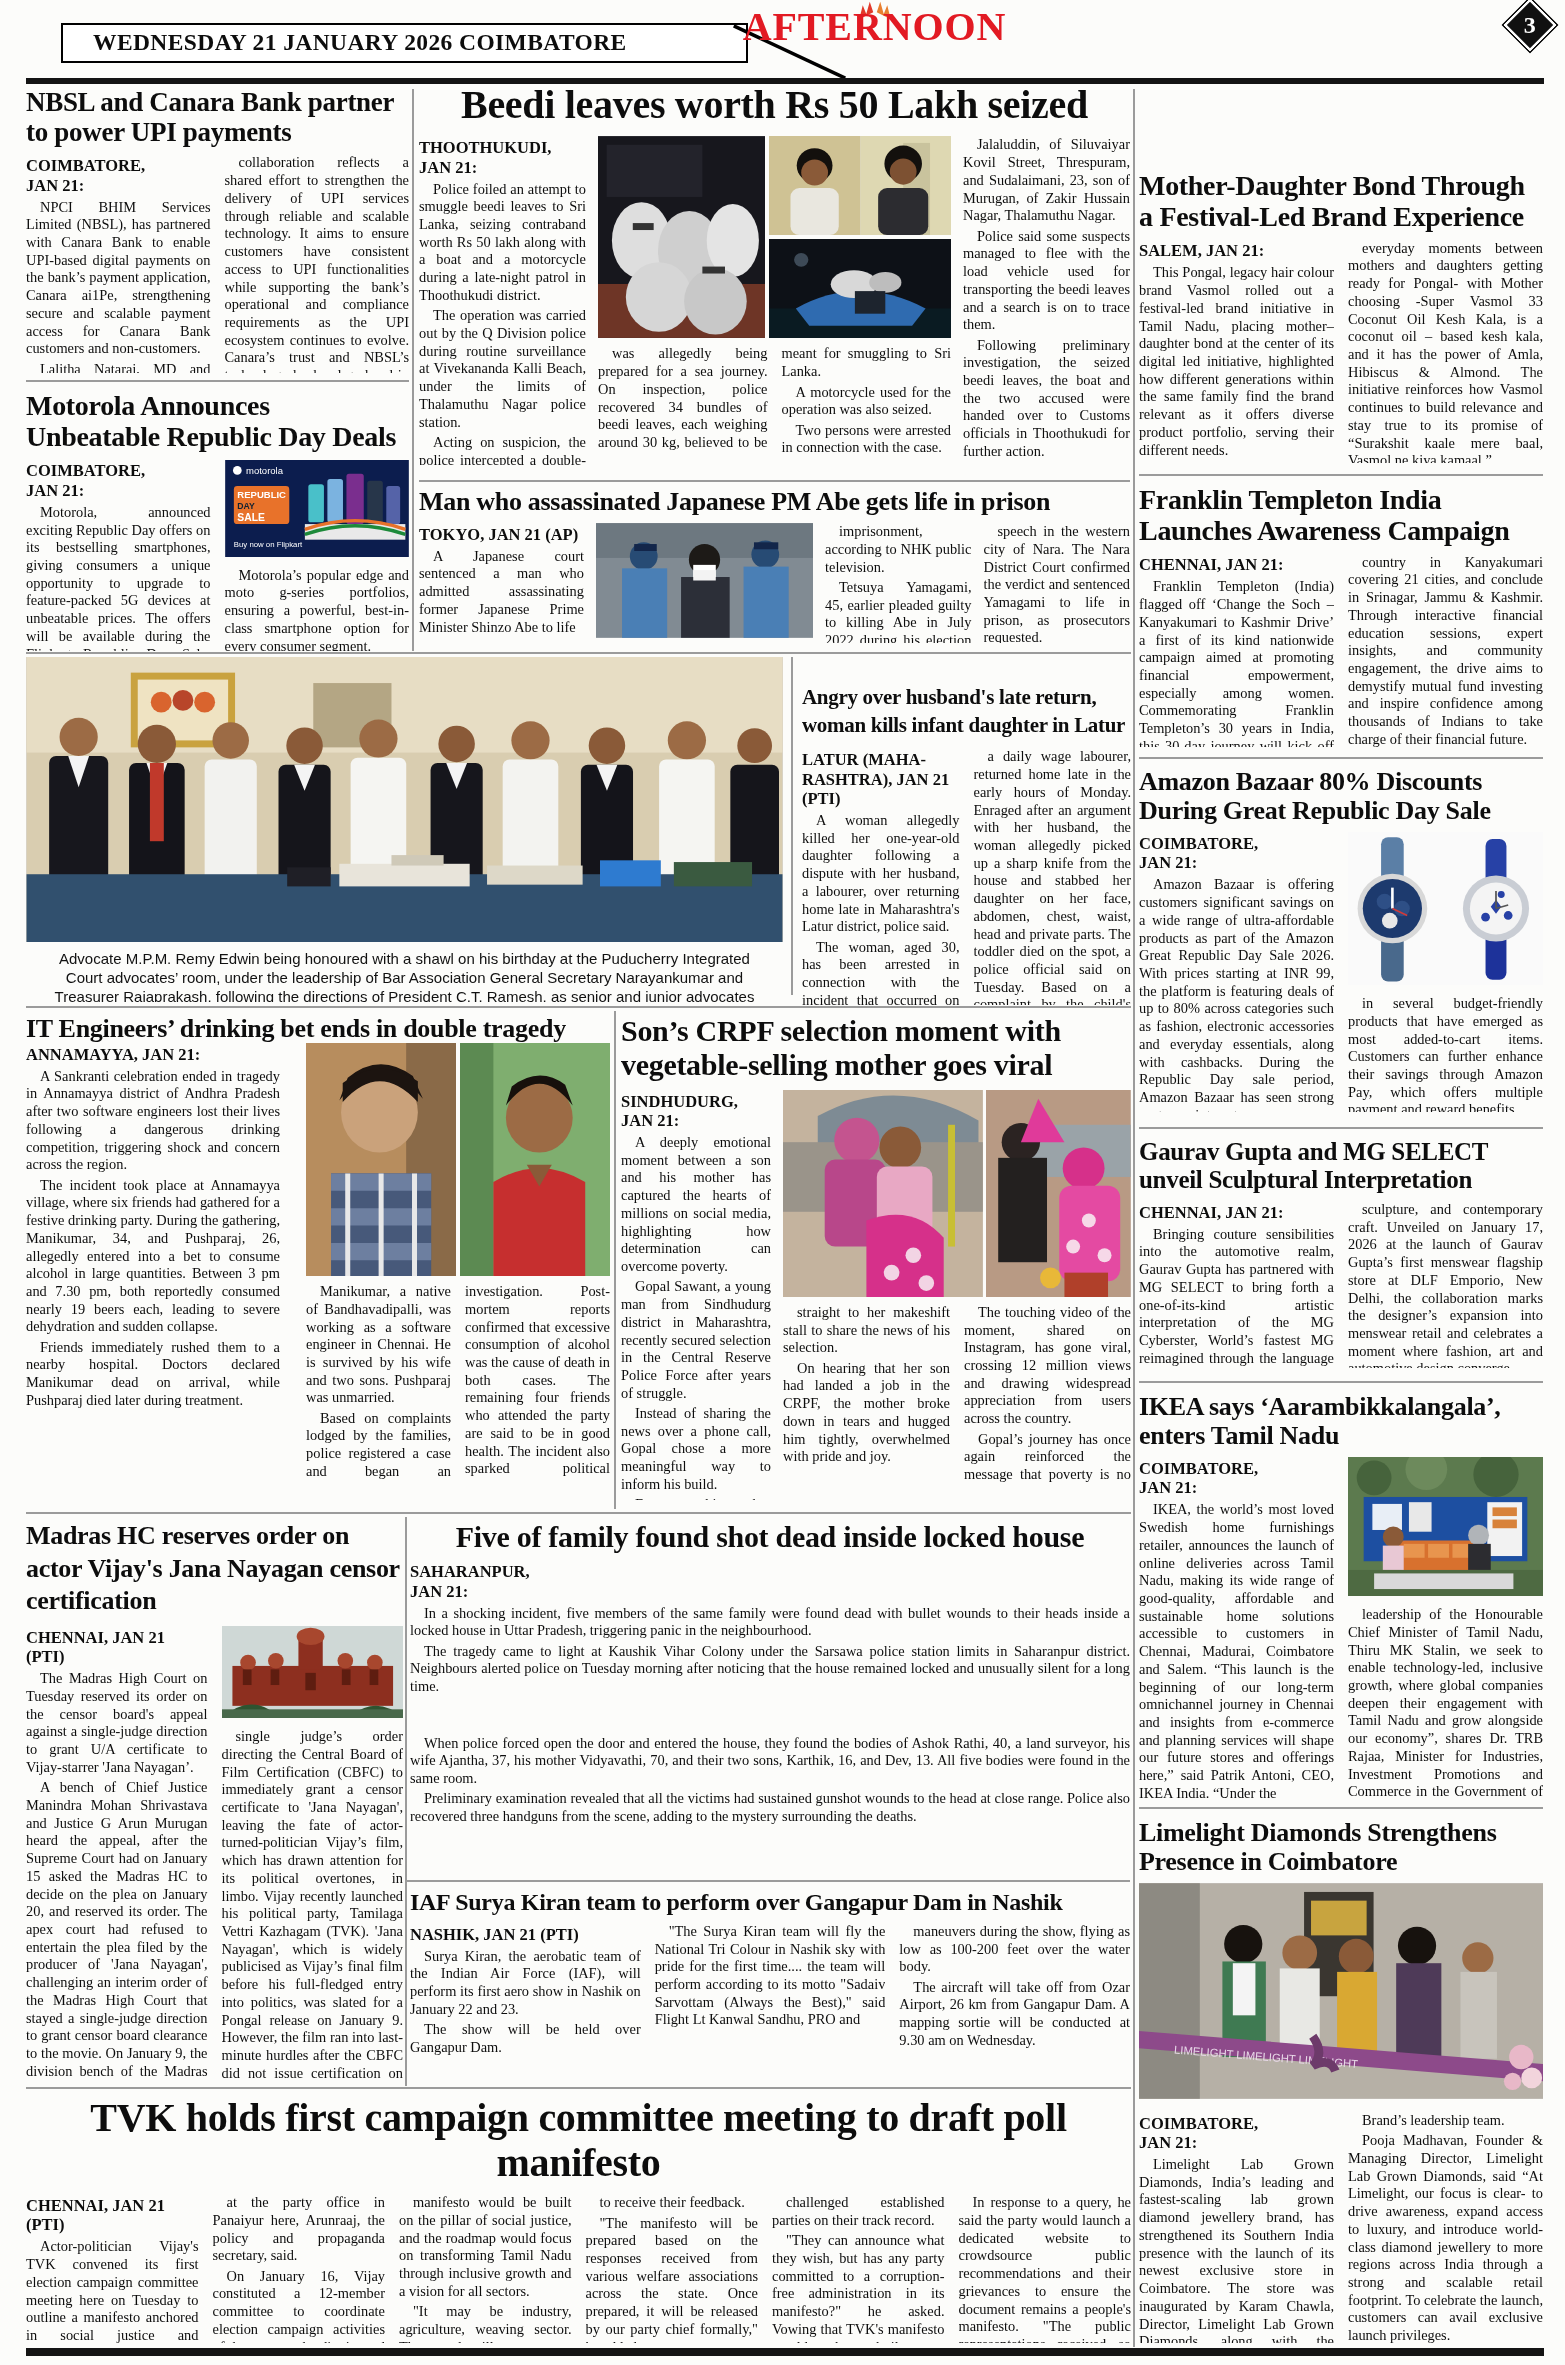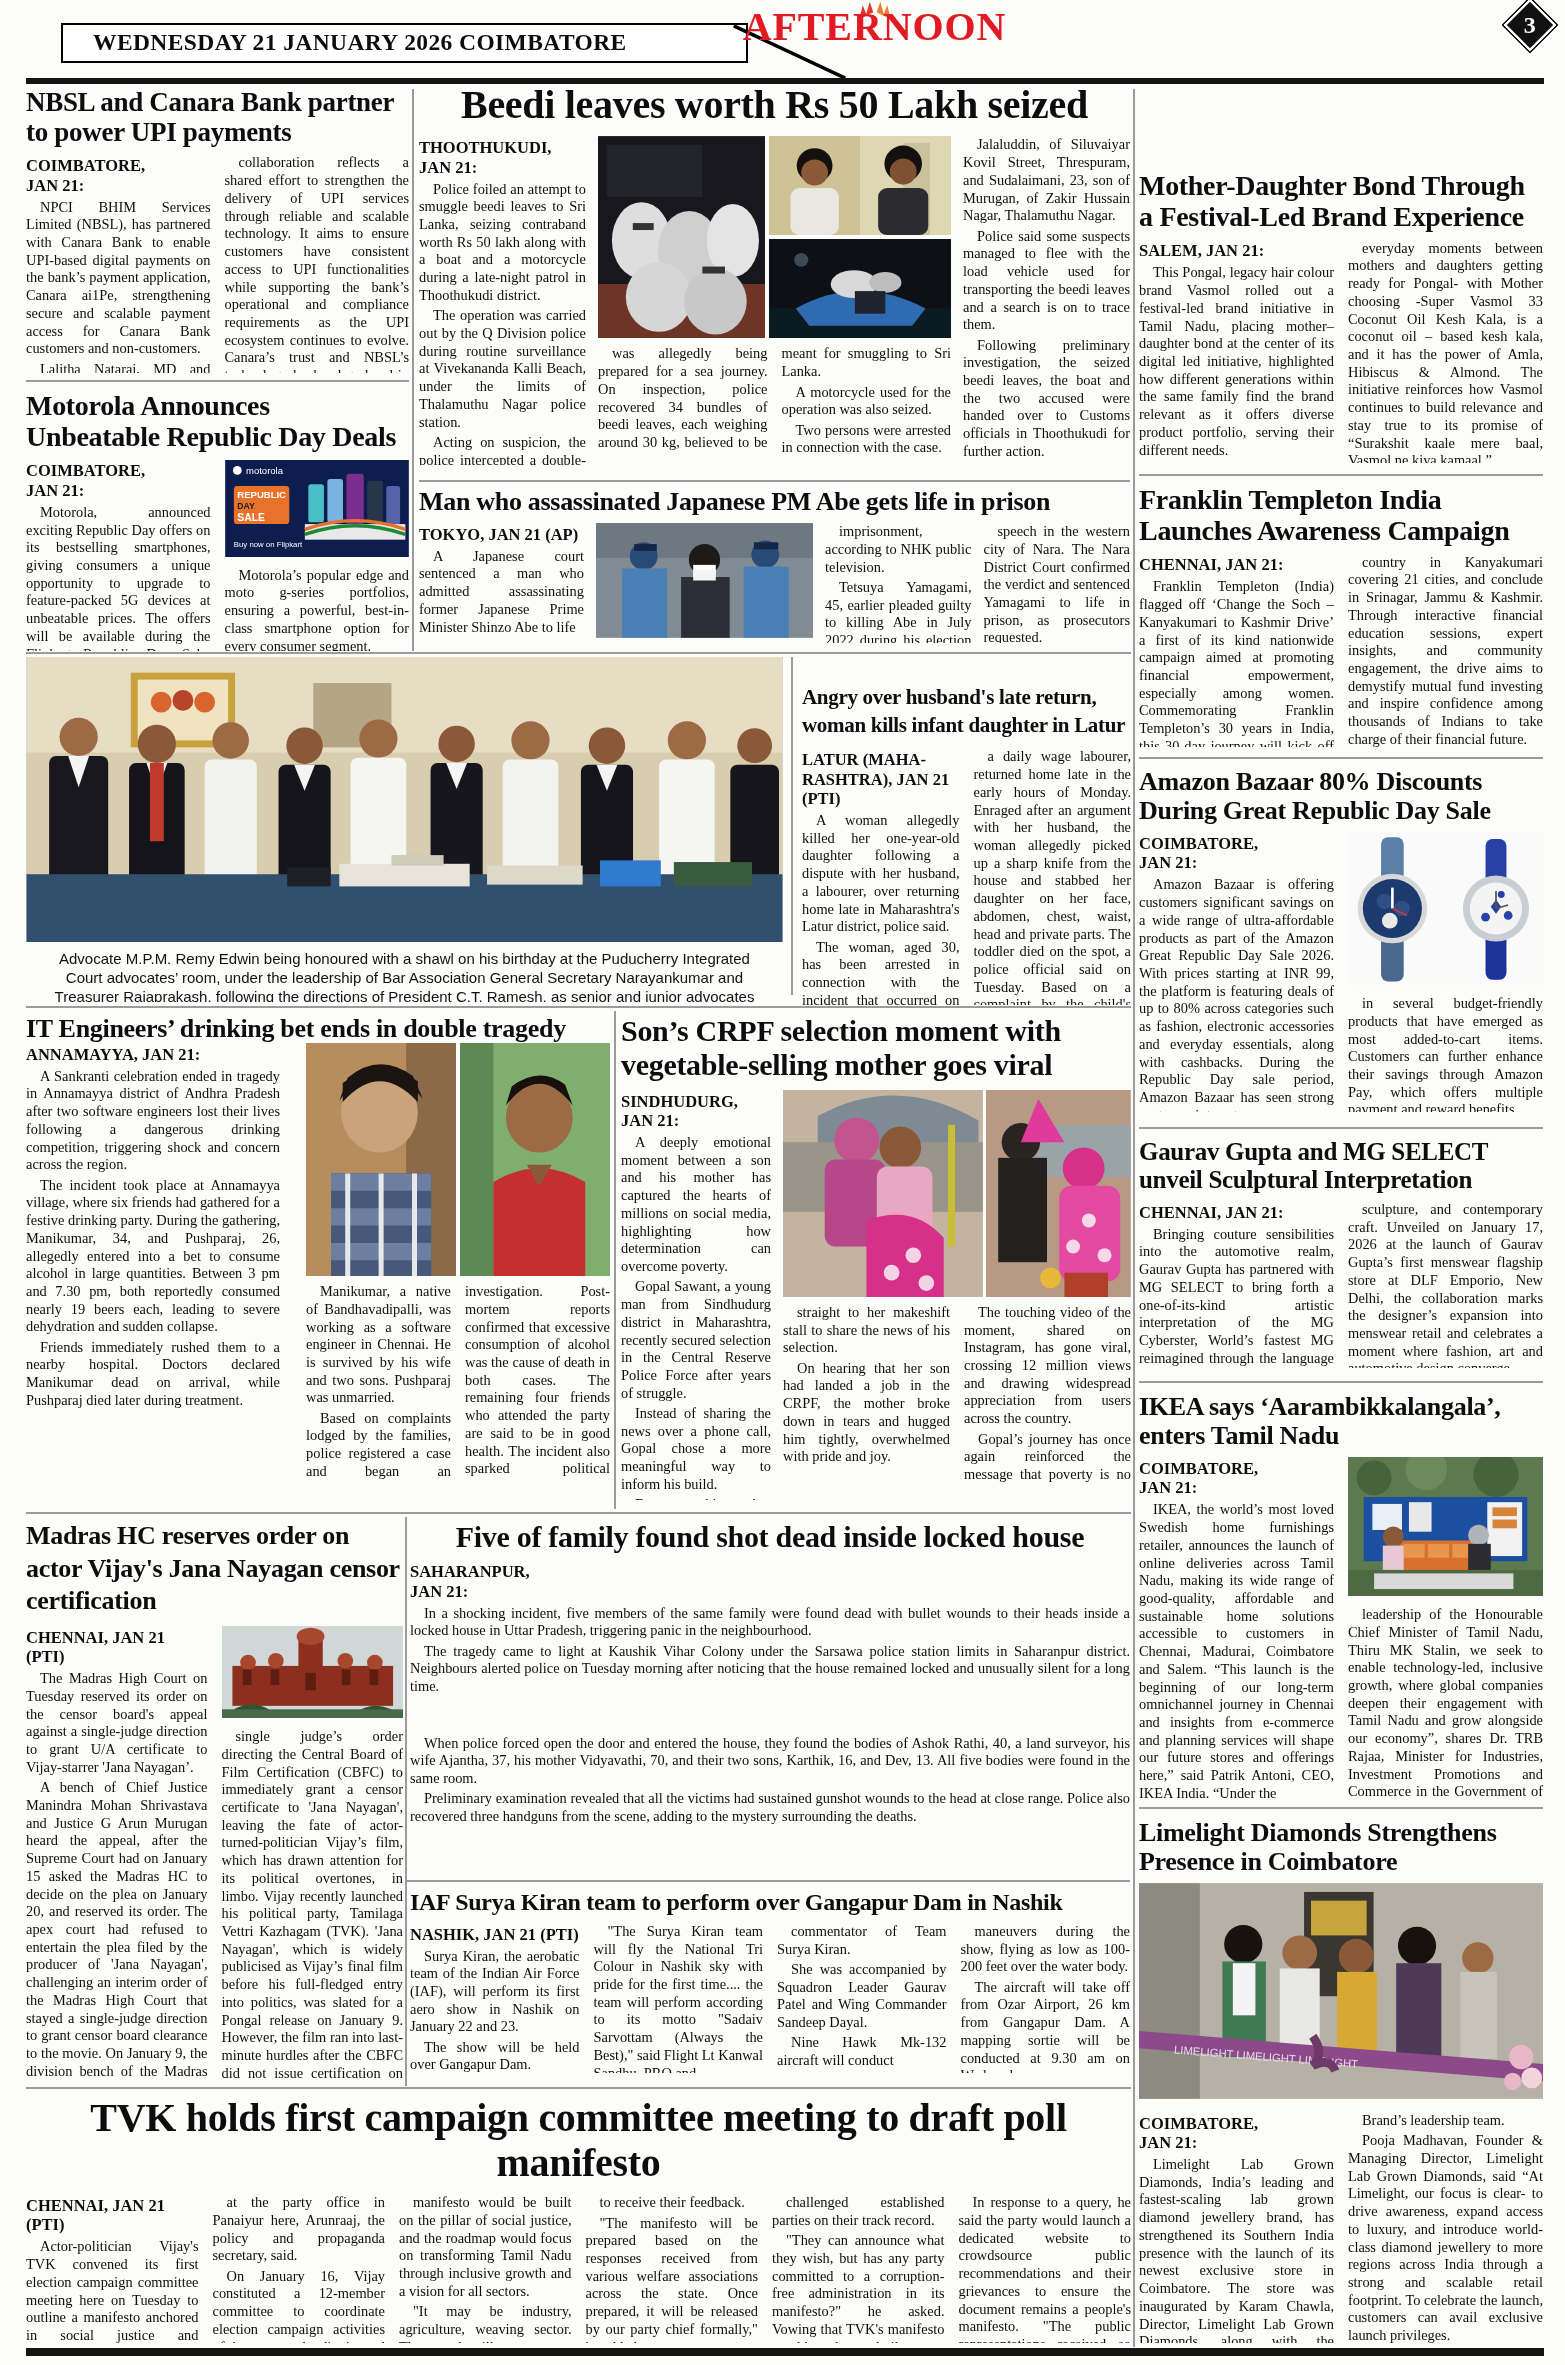--- a/index.html
+++ b/index.html
@@ -466,25 +466,20 @@
       <div class="dateline">NASHIK, JAN 21 (PTI)</div>
       <div>
           <p>Surya Kiran, the aerobatic team of the Indian Air Force (IAF), will perform its first aero show in Nashik on January 22 and 23.</p>
           <p>The show will be held over Gangapur Dam.</p>
         </div>
     </div>
     <div class="col">
         <p>"The Surya Kiran team will fly the National Tri Colour in Nashik sky with pride for the first time.... the team will perform according to its motto "Sadaiv Sarvottam (Always the Best)," said Flight Lt Kanwal Sandhu, PRO and</p>
       </div>
     <div class="col">
-        <p>commentator of Team Surya Kiran.</p>
-        <p>She was accompanied by Squadron Leader Gaurav Patel and Wing Commander Sandeep Dayal.</p>
-        <p>Nine Hawk Mk-132 aircraft will conduct</p>
-      </div>
-    <div class="col">
         <p>maneuvers during the show, flying as low as 100-200 feet over the water body.</p>
         <p>The aircraft will take off from Ozar Airport, 26 km from Gangapur Dam. A mapping sortie will be conducted at 9.30 am on Wednesday.</p>
       </div>
   </div>
 </section>
 
 
 <section class="abs" style="left:26px;top:2096px;width:1105px;height:247px;overflow:hidden;">
   <h1 class="hl" style="font-size:40px;text-align:center;">TVK holds first campaign committee meeting to draft poll manifesto</h1>
   <div class="cols" style="height:193px;margin-top:8.7px;">

